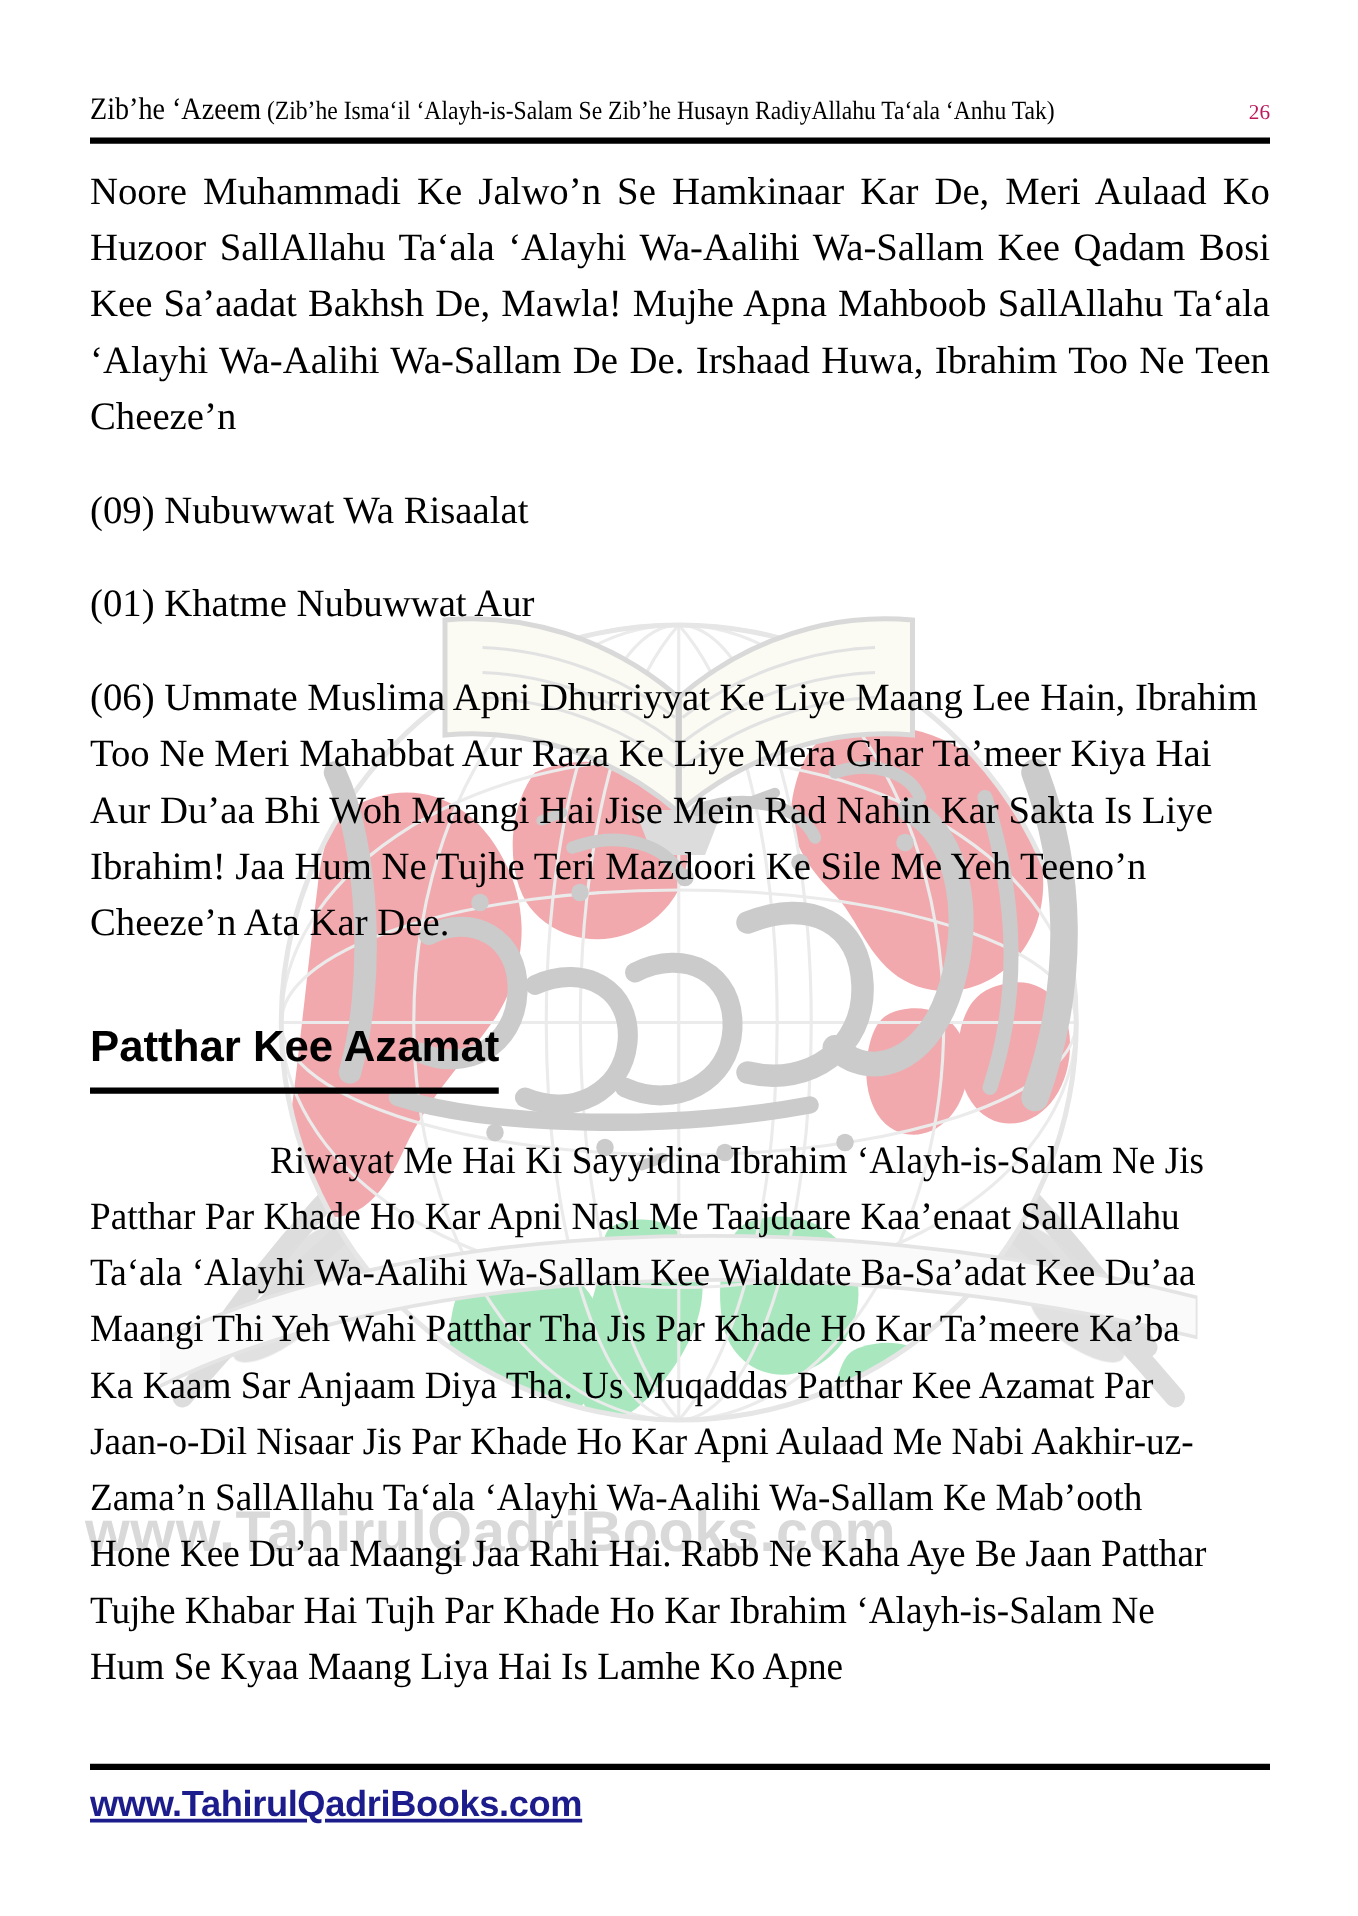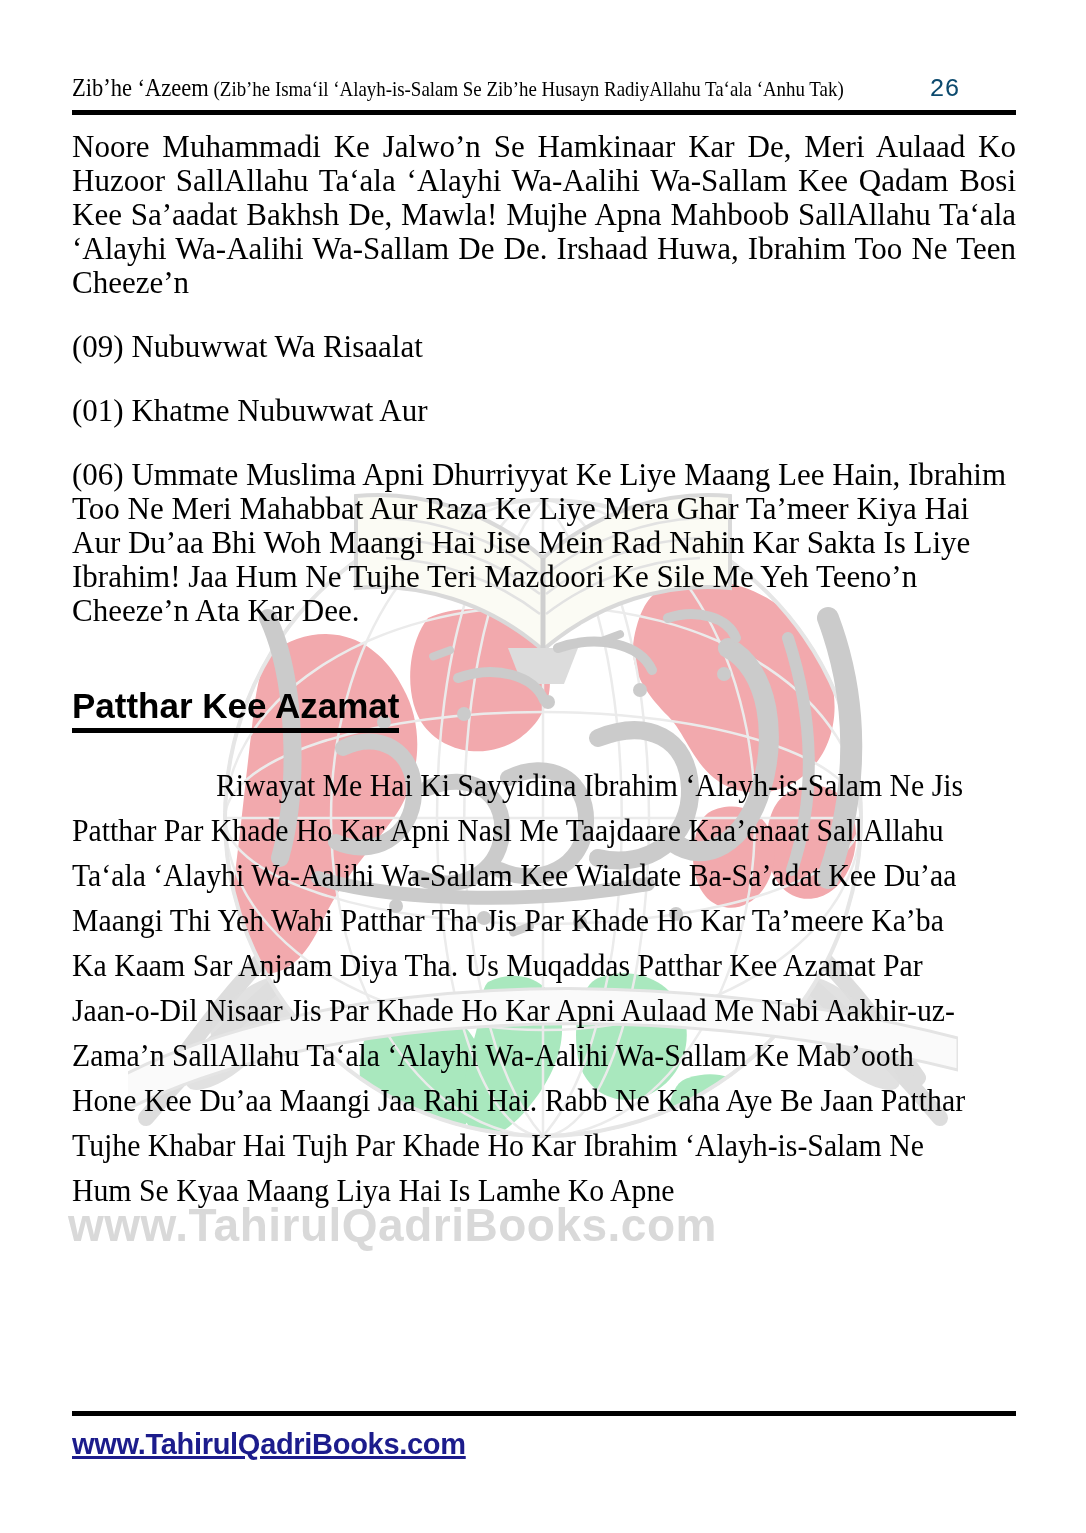--- a/index.html
+++ b/index.html
@@ -54,37 +54,37 @@
   }
 
   
   .runhead {
     position: absolute;
     left: 72px;
     top: 74px;
     width: 944px;
     display: flex;
     align-items: baseline;
-    justify-content: flex-start;
+    justify-content: space-between;
   }
   .runhead-title {
     font-family: "Liberation Serif", "DejaVu Serif", serif;
     font-size: 21px;
     color: #000000;
     white-space: nowrap;
     transform: scaleX(0.9);
     transform-origin: left center;
   }
   .runhead-title .big {
     font-size: 25px;
   }
   .runhead-page {
-    font-family: Liberation Mono, monospace;
-    font-size: 25px;
-    color: #0c4a6e;
+    font-family: Liberation Serif, serif;
+    font-size: 17px;
+    color: #be185d;
   }
   .rule-top {
     position: absolute;
     left: 72px;
     top: 110px;
     width: 944px;
     height: 5px;
     background: #000000;
   }
   .rule-bottom {
@@ -107,21 +107,21 @@
   p.para {
     margin: 0 0 0 0;
     text-align: justify;
     text-justify: inter-word;
     color: #000000;
   }
   
   .serif-block p.para {
     font-family: "Liberation Serif", "DejaVu Serif", serif;
     font-size: 31px;
-    line-height: 34px;
+    line-height: 45px;
   }
   
   .narrow-block p.para {
     font-family: "Liberation Serif", "DejaVu Serif", serif;
     font-size: 31px;
     line-height: 45px;
     transform: scaleX(0.96);
     transform-origin: left top;
   }
   p.para:last-child {
@@ -133,21 +133,21 @@
   .gap-md { height: 30px; }
   .gap-lg { height: 58px; }
 
   .heading {
     font-family: "Liberation Sans", "DejaVu Sans", sans-serif;
     font-weight: bold;
     font-size: 35px;
     color: #000000;
     display: inline-block;
     border-bottom: 5px solid #000000;
-    padding-bottom: 2px;
+    padding-bottom: 12px;
     letter-spacing: 0px;
   }
   .indent-first {
     text-indent: 150px;
   }
 
   
   .footer-link {
     position: absolute;
     left: 72px;

